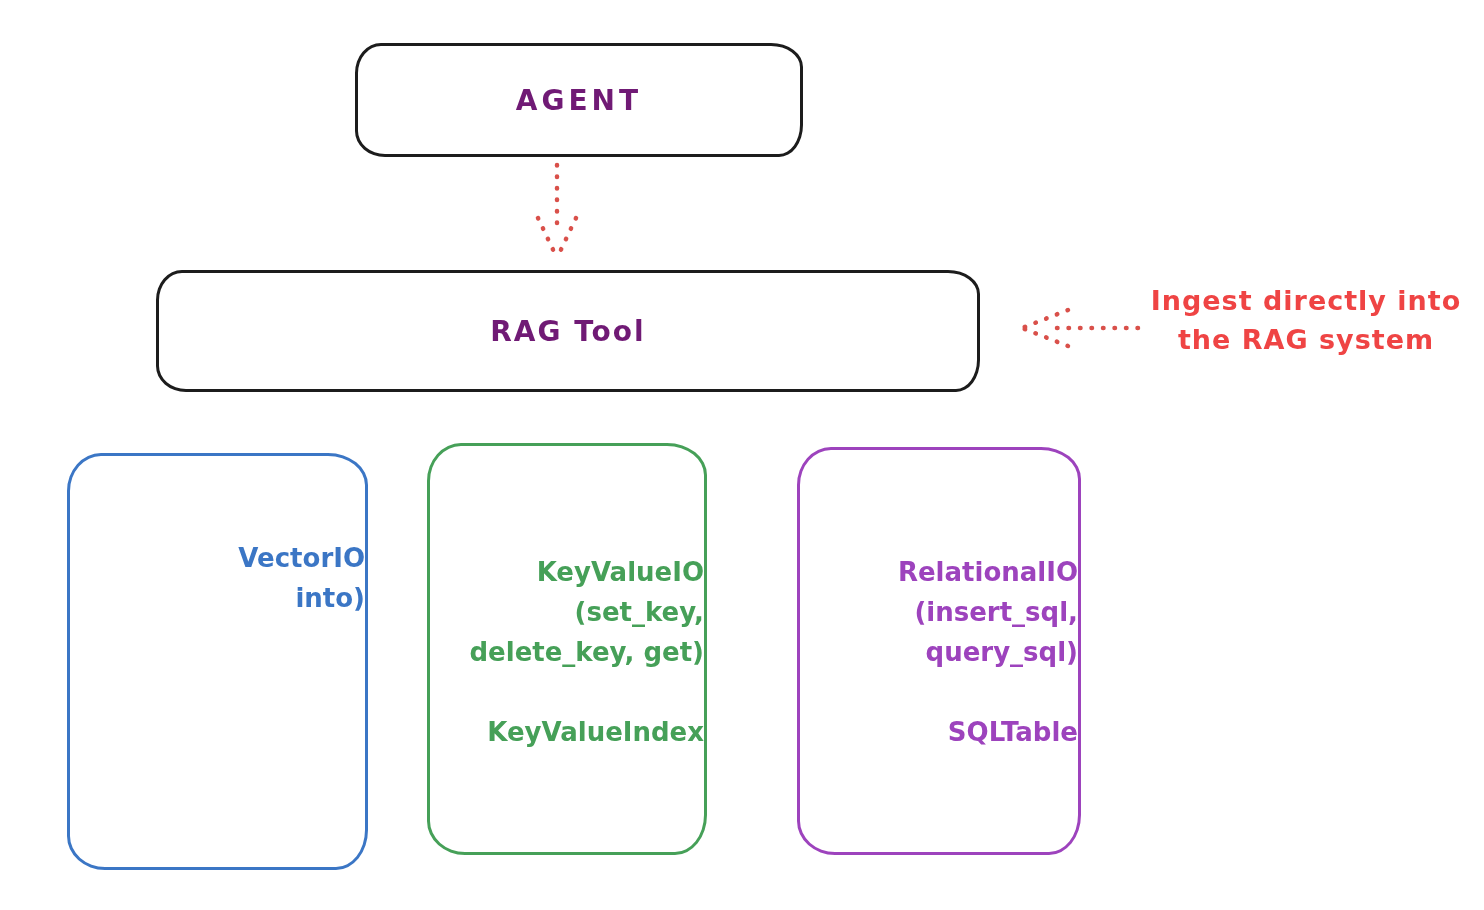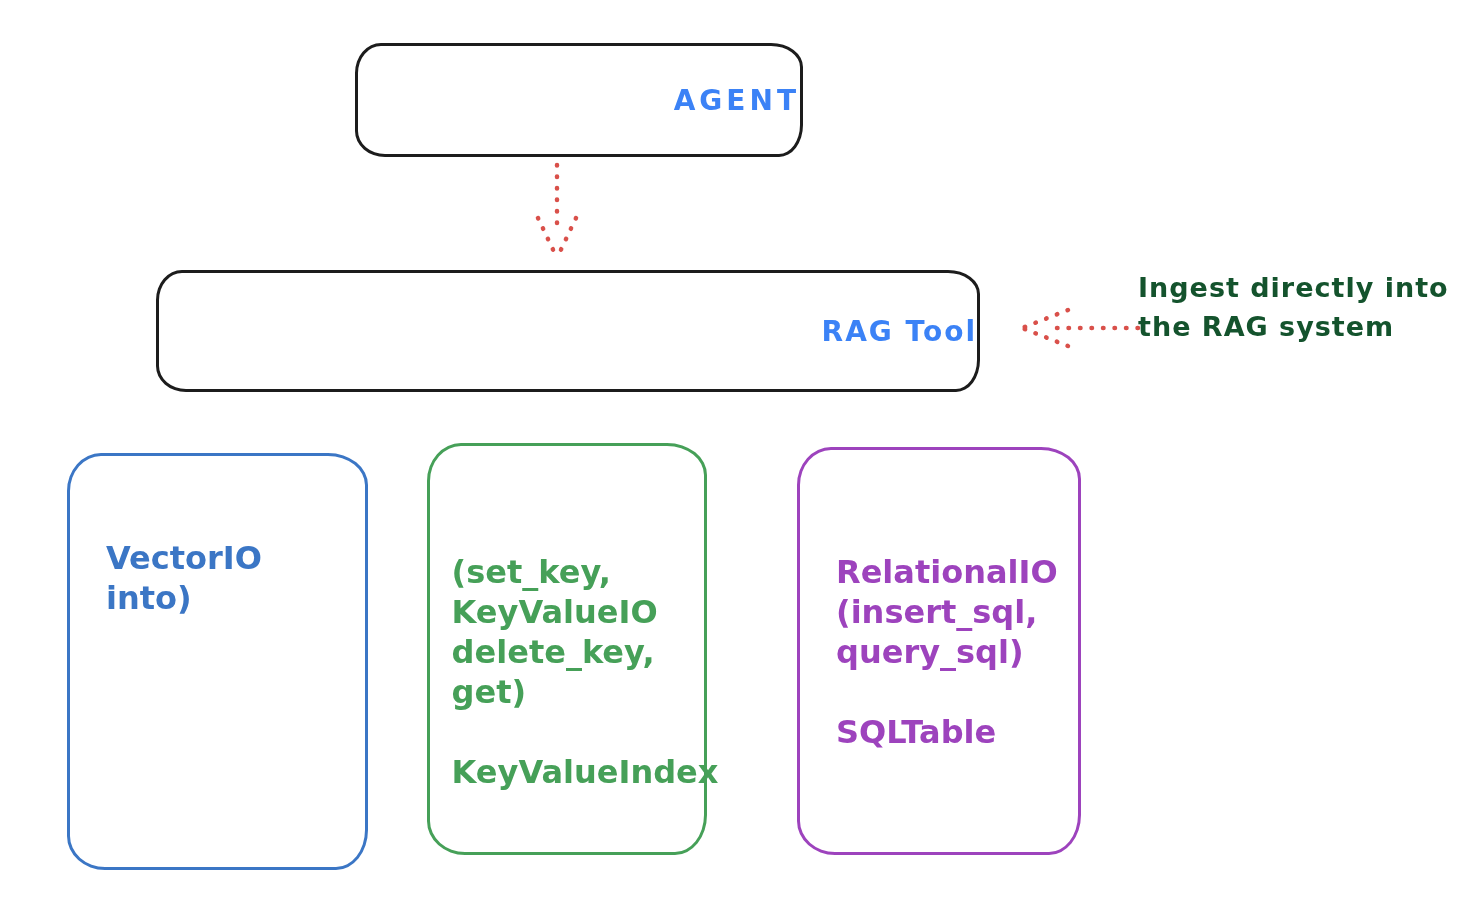--- a/index.html
+++ b/index.html
@@ -19,59 +19,58 @@
     position: absolute;
     box-sizing: border-box;
     background: #ffffff;
     display: flex;
     align-items: center;
     justify-content: center;
     text-align: center;
   }
   .black-box {
     border: 3.5px solid #1c1c1c;
-    color: #3b82f6;
+    color: #701a75;
     border-radius: 26px 32px 24px 30px / 30px 24px 32px 26px;
     font-size: 28px;
     font-weight: 600;
     letter-spacing: 4px;
-    justify-content: flex-end;
   }
   .agent-box  { left: 355px; top: 43px;  width: 448px; height: 114px; }
   .rag-box    { left: 156px; top: 270px; width: 824px; height: 122px; letter-spacing: 2px; }
 
   .io-box {
     border-width: 3.5px;
     border-style: solid;
     border-radius: 34px 40px 32px 38px / 38px 32px 40px 34px;
     align-items: flex-start;
     font-weight: 600;
   }
   .io-box .io-text {
     width: 100%;
-    font-size: 32px;
+    font-size: 26px;
     line-height: 40px;
-    text-align: left;
-    padding-left: 36px;
+    text-align: right;
   }
   .vector-box     { left: 67px;  top: 453px; width: 301px; height: 417px; border-color: #3b76c5; color: #3b76c5; }
   .vector-box .io-text     { padding-top: 82px; }
   .keyvalue-box   { left: 427px; top: 443px; width: 280px; height: 412px; border-color: #46a058; color: #46a058; }
   .keyvalue-box .io-text   { padding-top: 106px; }
   .relational-box { left: 783px; top: 447px; width: 284px; height: 408px; border-color: #9d43bd; color: #9d43bd; margin-left: 14px; }
   .relational-box .io-text { padding-top: 102px; }
 
   .io-spacer { height: 40px; }
 
   .annotation {
     position: absolute;
     left: 1138px;
-    top: 268px;
+    top: 281px;
     width: 336px;
-    color: #14532d;
+    text-align: center;
+    color: #ef4444;
     font-size: 27px;
     line-height: 39px;
     font-weight: 700;
     letter-spacing: 1px;
   }
   .arrow-svg { position: absolute; }
   .arrow-svg path {
     stroke: #d9504a;
     stroke-width: 4.5;
     stroke-linecap: round;
@@ -112,22 +111,22 @@
   <div class="sketch-box io-box vector-box">
     <div class="io-text">
       <div>VectorIO</div>
       <div>into)</div>
       <div class="io-spacer"></div>
     </div>
   </div>
 
   <div class="sketch-box io-box keyvalue-box">
     <div class="io-text">
+      <div>KeyValueIO</div>
       <div>(set_key,</div>
-      <div>KeyValueIO</div>
       <div>delete_key, get)</div>
       <div class="io-spacer"></div>
       <div>KeyValueIndex</div>
     </div>
   </div>
 
   <div class="sketch-box io-box relational-box">
     <div class="io-text">
       <div>RelationalIO</div>
       <div>(insert_sql,</div>

